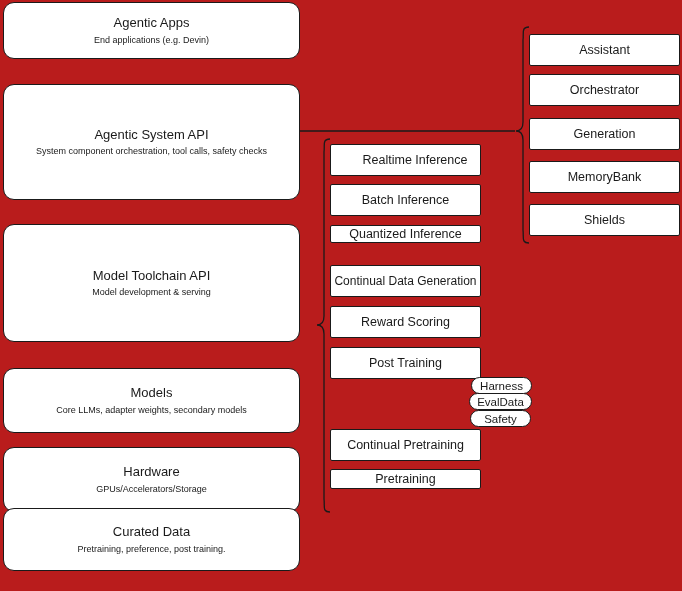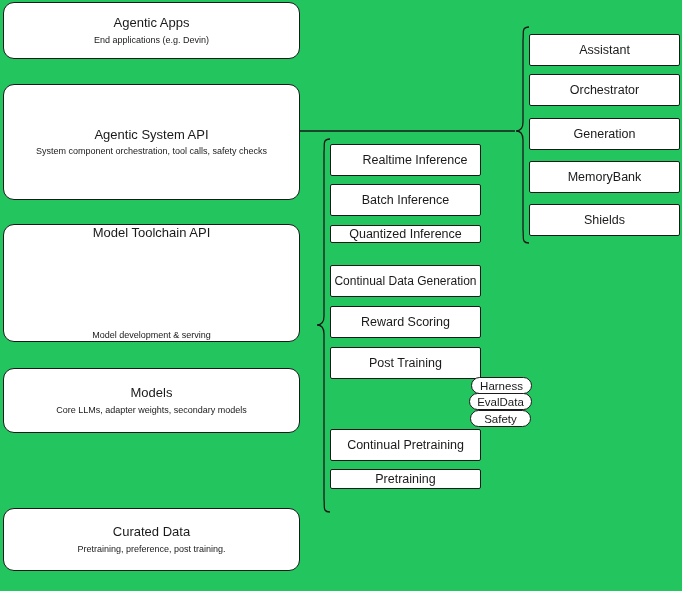--- a/index.html
+++ b/index.html
@@ -10,21 +10,21 @@
   }
   body {
     font-family: "Liberation Sans", sans-serif;
     color: #000000;
   }
   #canvas {
     position: relative;
     width: 682px;
     height: 591px;
     overflow: hidden;
-    background: #22c55e;
+    background: #b91c1c;
   }
   .box {
     position: absolute;
     box-sizing: border-box;
     border: 1.3px solid #1a1a1a;
     border-radius: 11px;
     background: #ffffff;
     display: flex;
     flex-direction: column;
     align-items: center;
@@ -118,30 +118,34 @@
   <div class="box layer-box" style="left:3px; top:2px; width:297px; height:57px;">
     <div class="title">Agentic Apps</div>
     <div class="subtitle">End applications (e.g. Devin)</div>
   </div>
 
   <div class="box layer-box" style="left:3px; top:84px; width:297px; height:116px;">
     <div class="title">Agentic System API</div>
     <div class="subtitle">System component orchestration, tool calls, safety checks</div>
   </div>
 
-  <div class="box layer-box" style="left:3px; top:224px; width:297px; height:118px;justify-content:space-between;">
+  <div class="box layer-box" style="left:3px; top:224px; width:297px; height:118px;">
     <div class="title">Model Toolchain API</div>
     <div class="subtitle">Model development &amp; serving</div>
   </div>
 
   <div class="box layer-box" style="left:3px; top:368px; width:297px; height:65px;">
     <div class="title">Models</div>
     <div class="subtitle">Core LLMs, adapter weights, secondary models</div>
   </div>
 
+  <div class="box layer-box" style="left:3px; top:447px; width:297px; height:65px;">
+    <div class="title">Hardware</div>
+    <div class="subtitle">GPUs/Accelerators/Storage</div>
+  </div>
 
   <div class="box layer-box" style="left:3px; top:508px; width:297px; height:63px;">
     <div class="title">Curated Data</div>
     <div class="subtitle">Pretraining, preference, post training.</div>
   </div>
 
   <div class="item-box" style="left:330px; top:144px; width:151px; height:32px;padding-left:19px;">Realtime Inference</div>
   <div class="item-box" style="left:330px; top:184px; width:151px; height:32px;">Batch Inference</div>
   <div class="item-box" style="left:330px; top:225px; width:151px; height:18px;">Quantized Inference</div>
   <div class="item-box" style="left:330px; top:265px; width:151px; height:32px; font-size:12px;">Continual Data Generation</div>

